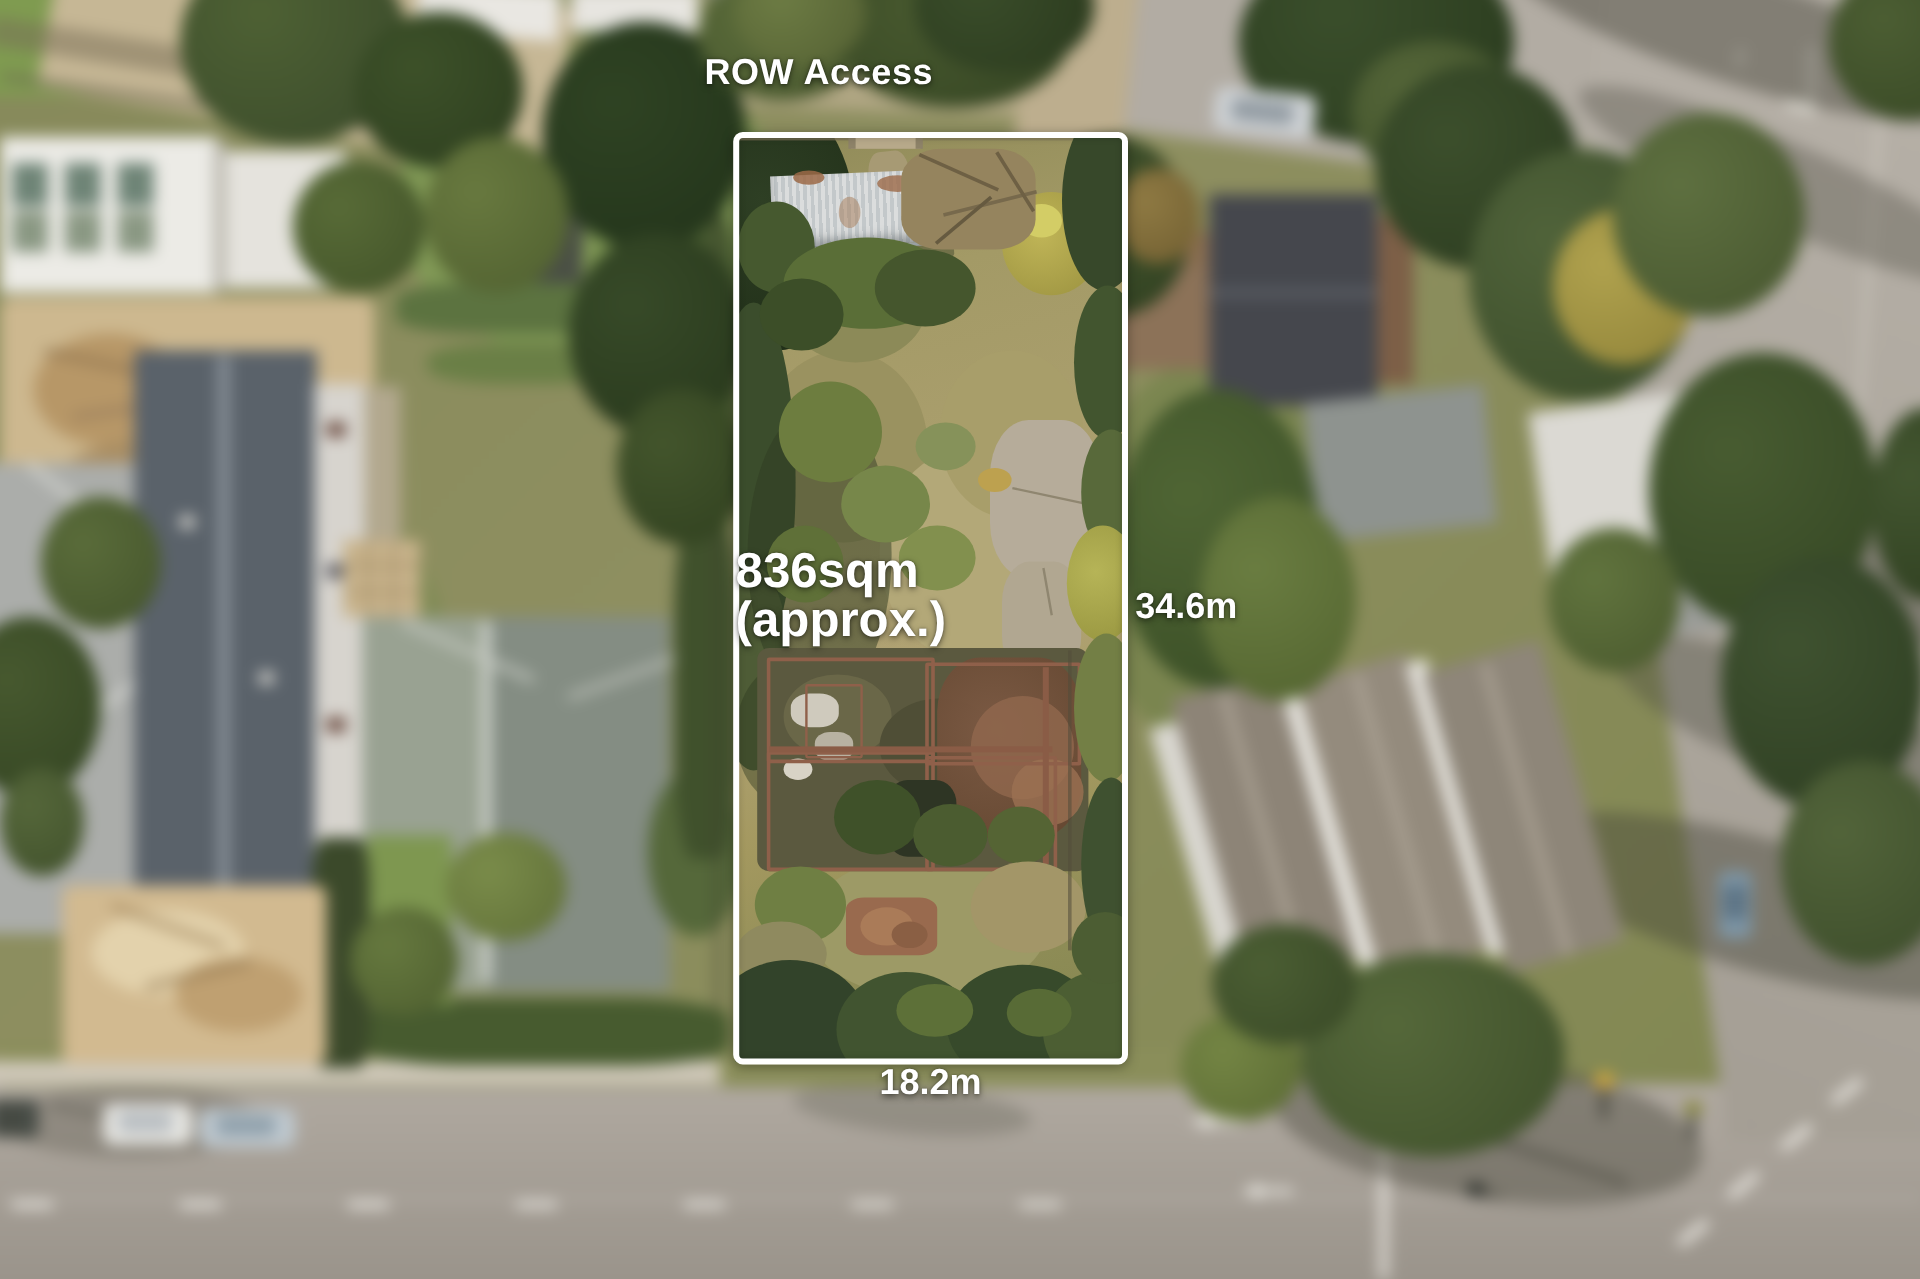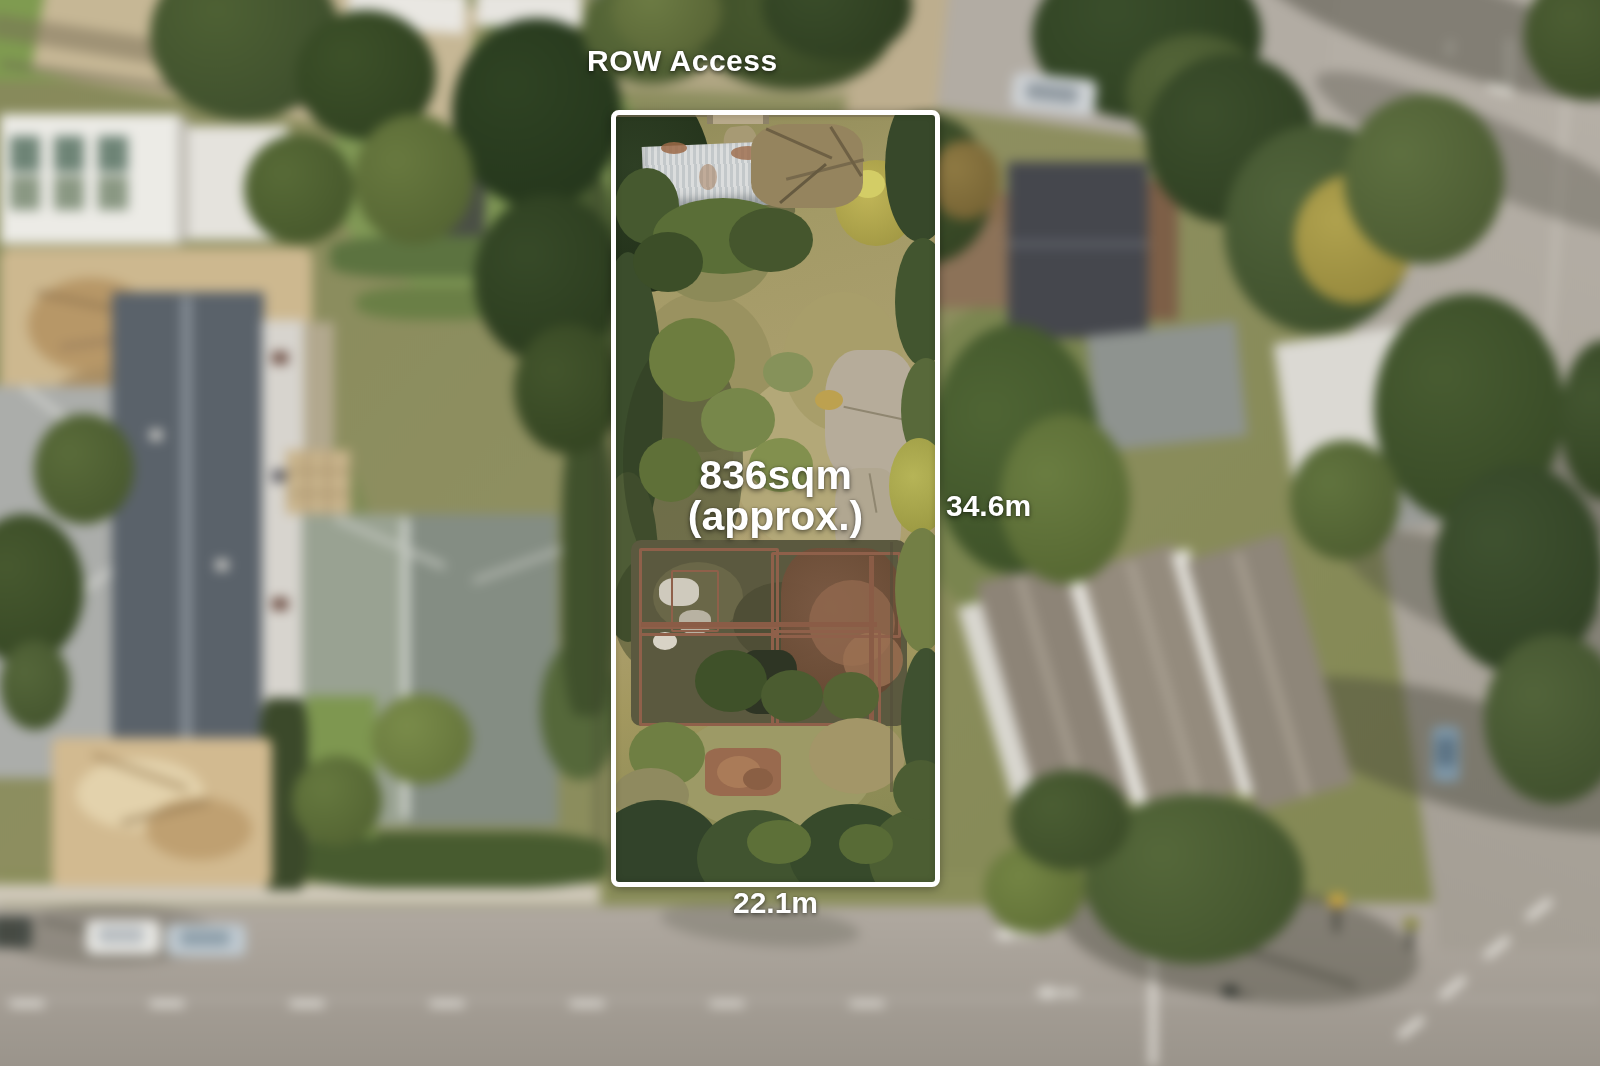--- a/index.html
+++ b/index.html
@@ -9,21 +9,21 @@
   .rd{border-radius:50%}
   .bg{position:absolute;inset:0;filter:blur(6px);z-index:0}
   .lot{position:absolute;left:613px;top:112px;width:325px;height:773px;overflow:hidden;z-index:10;
        background:linear-gradient(165deg,#8f8a58 0%,#a39a66 18%,#ab9f6e 40%,#b0a273 55%,#a3985f 70%,#8f8d57 85%,#83854f 100%)}
   .bound{position:absolute;left:611px;top:110px;width:329px;height:777px;box-sizing:border-box;
          border:5px solid #fff;border-radius:8px;z-index:20;
          box-shadow:0 2px 10px rgba(0,0,0,.35), inset 0 0 6px rgba(0,0,0,.18)}
   .lbl{position:absolute;color:#fff;font-weight:700;z-index:30;white-space:nowrap;
        text-shadow:0 2px 5px rgba(0,0,0,.5),0 0 2px rgba(0,0,0,.35)}
   .lbl-row{left:587px;top:44px;font-size:30px;letter-spacing:.5px}
-  .lbl-area{left:613px;top:455px;width:325px;text-align:center;font-size:41px;line-height:41px}
+  .lbl-area{left:613px;top:455px;width:325px;text-align:left;font-size:41px;line-height:41px}
   .lbl-depth{left:946px;top:489px;font-size:30px}
   .lbl-front{left:613px;top:886px;width:325px;text-align:center;font-size:30px}
   .ruin-wall{position:absolute;border:3px solid #8f604a;background:transparent;border-radius:2px}
 </style>
 </head>
 <body>
 
 <div class="stage">
 
   <div class="bg">
@@ -313,14 +313,14 @@
   </div>
 
   <div class="bound"></div>
 
   <div class="lbl lbl-row">ROW Access</div>
   <div class="lbl lbl-area">
     <div>836sqm</div>
     <div>(approx.)</div>
   </div>
   <div class="lbl lbl-depth">34.6m</div>
-  <div class="lbl lbl-front">22.1m</div>
+  <div class="lbl lbl-front">18.2m</div>
 </div>
 
 </body></html>

